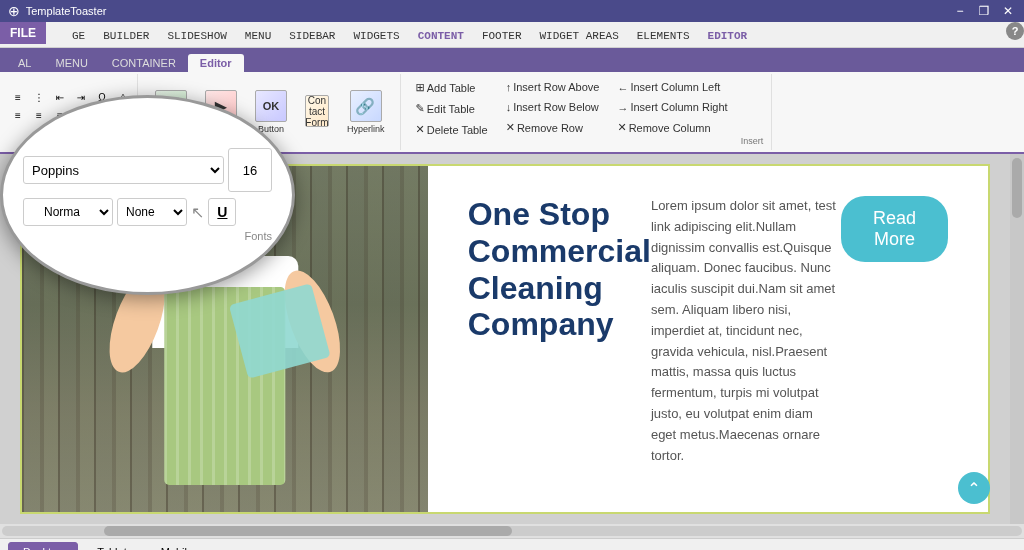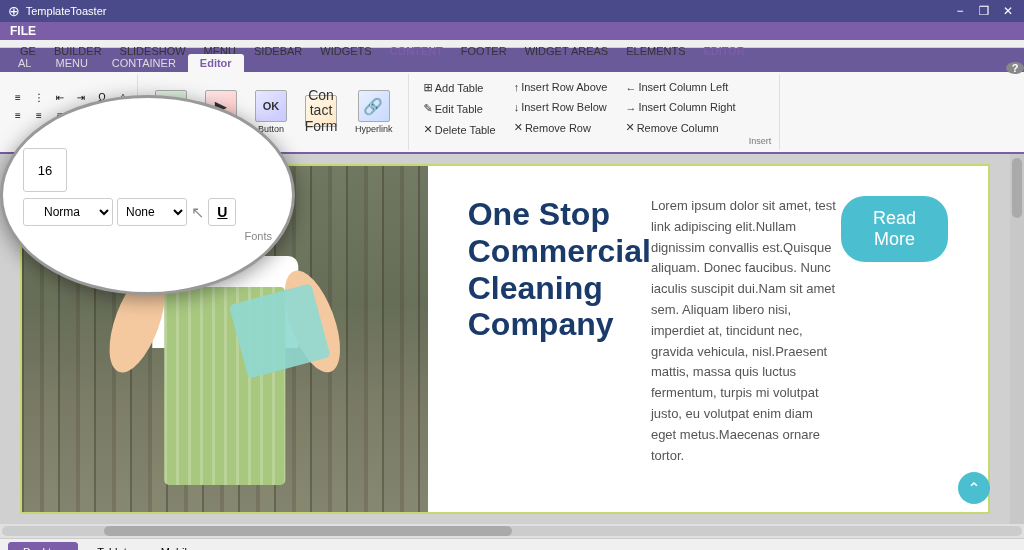--- a/index.html
+++ b/index.html
@@ -375,28 +375,28 @@
       background: linear-gradient(135deg, #e8e8ff, #c8c8ff);
       border: 1px solid #aaa;
       border-radius: 2px;
       display: flex;
       align-items: center;
       justify-content: center;
       font-size: 11px;
       font-weight: bold;
     }
     .cf-icon {
-      width: 32px; height: 32px;
+      width: 24px; height: 32px;
       background: linear-gradient(135deg, #fff8e8, #ffe8c8);
       border: 1px solid #aaa;
       border-radius: 2px;
       display: flex;
       align-items: center;
       justify-content: center;
-      font-size: 14px;
+      font-size: 10px;
       text-align: center;
       line-height: 1.1;
     }
     .hyperlink-icon {
       width: 32px; height: 32px;
       background: linear-gradient(135deg, #e8f0ff, #c8d8ff);
       border: 1px solid #aaa;
       border-radius: 2px;
       display: flex;
       align-items: center;
@@ -444,23 +444,23 @@
     <span style="font-size:14px;">⊕</span>
     <span>TemplateToaster</span>
   </div>
   <div class="title-bar-controls">
     <span class="title-bar-btn">−</span>
     <span class="title-bar-btn">❐</span>
     <span class="title-bar-btn">✕</span>
   </div>
 </div>
 
-<div style="display:flex; align-items:stretch; background:#f0f0f0; border-bottom:1px solid #d0d0d0; height:26px;flex-direction:column;">
+<div style="display:flex; align-items:stretch; background:#f0f0f0; border-bottom:1px solid #d0d0d0; height:26px;">
   <div class="menu-bar-file">FILE</div>
-  <div style="display:flex; align-items:flex-start; padding:0 12px; gap:2px;">
+  <div style="display:flex; align-items:flex-end; padding:0 18px; gap:2px;font-family:Liberation Mono, monospace;">
     <span class="menu-item">GE</span>
     <span class="menu-item">BUILDER</span>
     <span class="menu-item">SLIDESHOW</span>
     <span class="menu-item">MENU</span>
     <span class="menu-item">SIDEBAR</span>
     <span class="menu-item">WIDGETS</span>
     <span class="menu-item active">CONTENT</span>
     <span class="menu-item">FOOTER</span>
     <span class="menu-item">WIDGET AREAS</span>
     <span class="menu-item">ELEMENTS</span>
@@ -565,20 +565,23 @@
       </button>
     </div>
     <div style="font-size:9px;color:#777;align-self:flex-end;">Insert</div>
   </div>
 </div>
 
 <div class="circle-magnify">
   <div style="padding:16px 20px; width:100%;">
 
     <div class="font-row">
+      <select class="font-select">
+        <option>Poppins</option>
+      </select>
       <input class="font-size-input" type="text" value="16" style="">
     </div>
 
     <div class="style-row">
       <select class="style-select">
         <option>Normal</option>
       </select>
       <select class="none-select">
         <option>None</option>
       </select>

